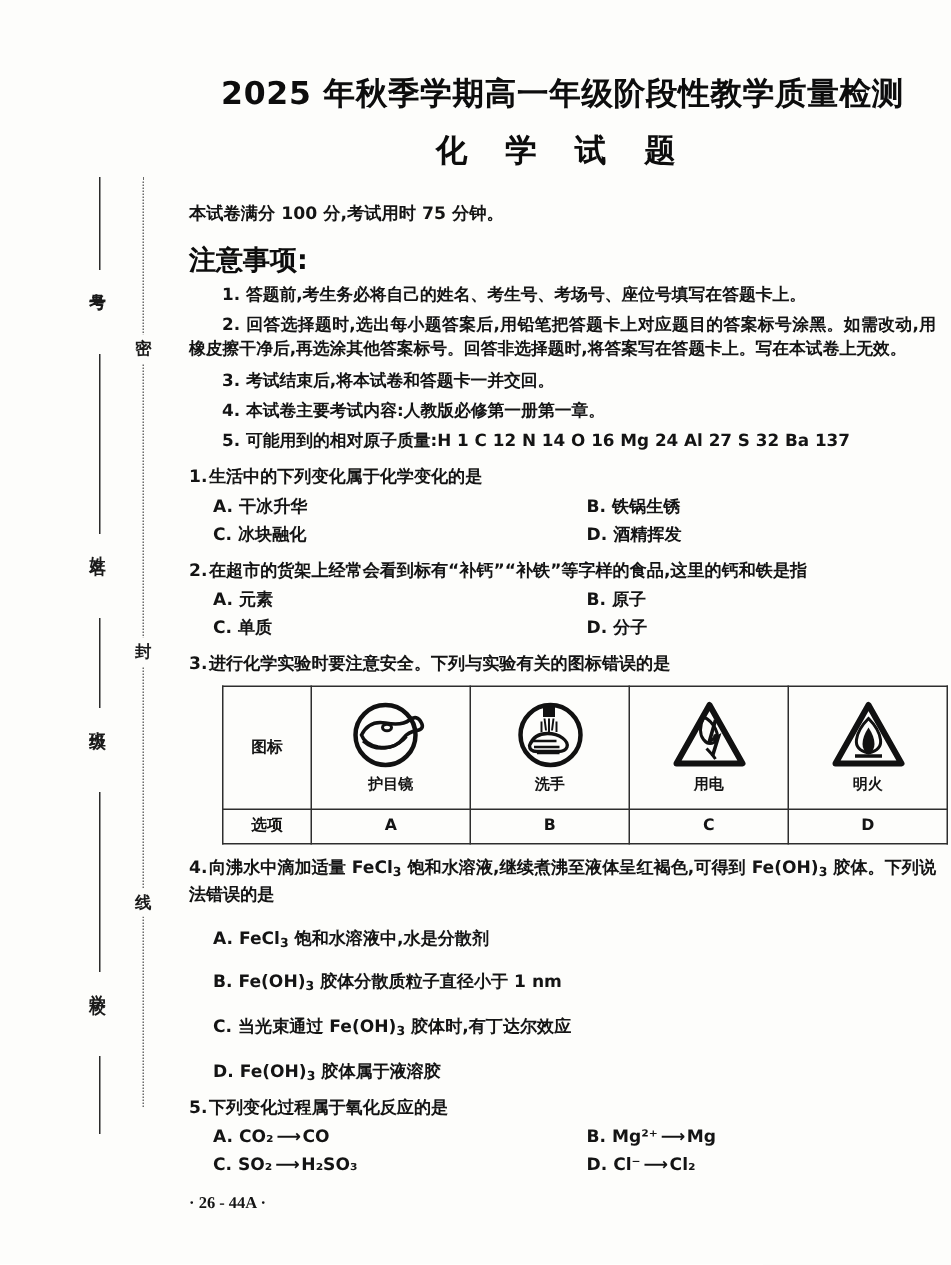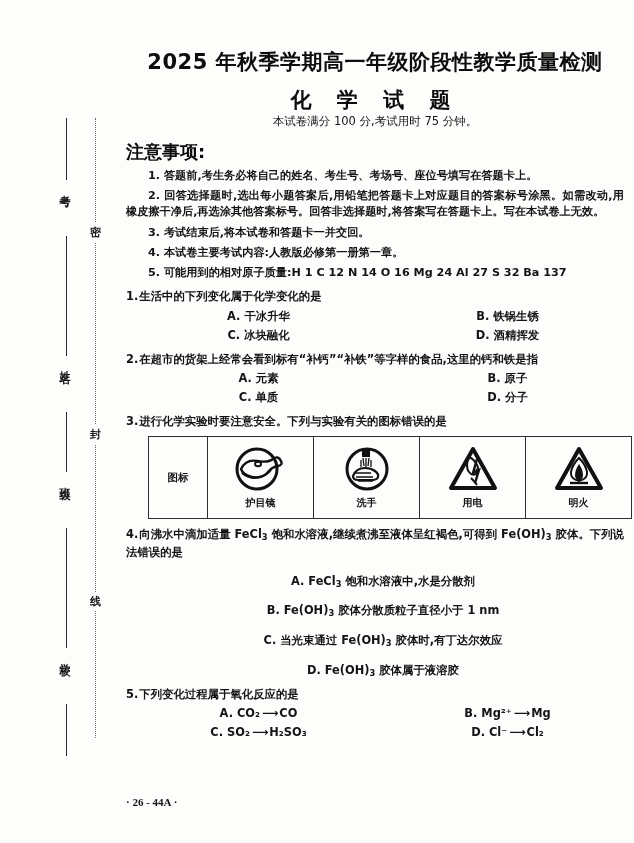--- a/index.html
+++ b/index.html
@@ -87,23 +87,24 @@
     margin-top: 10px;
     text-align: center;
     font-family: "DejaVu Sans", "Liberation Sans", sans-serif;
     font-weight: bold;
     font-size: 21px;
     letter-spacing: 9px;
     color: #0d0d0d;
   }
 
   .scoreline {
-    text-align: center;
-    font-family: "DejaVu Sans", "Liberation Sans", sans-serif;
-    font-weight: normal;
+    margin-top: 21px;
+    text-align: left;
+    font-family: "DejaVu Sans", "Liberation Sans", sans-serif;
+    font-weight: bold;
     font-size: 11.5px;
     color: #141414;
   }
 
   .notice-head {
     margin-top: 11px;
     font-family: "DejaVu Sans", "Liberation Sans", sans-serif;
     font-weight: bold;
     font-size: 18px;
     color: #0d0d0d;
@@ -145,21 +146,20 @@
     display: flex;
     margin-top: 2px;
   }
   .opt {
     width: 50%;
     box-sizing: border-box;
     padding-left: 16px;
     font-family: "DejaVu Sans", "Liberation Sans", sans-serif;
     font-weight: bold;
     font-size: 11.4px;
-    text-align: center;
   }
   .opt.wide { width: 100%; }
   .opt-lines .opt { padding-left: 16px; margin-top: 12px; }
   sub { font-size: 73%; vertical-align: -0.25em; }
   .arrow { letter-spacing: -1px; padding: 0 2px; }
 
   
   table.icon-table {
     margin-top: 6px;
     margin-left: 22px;
@@ -310,20 +310,27 @@
           <td class="icon-cell">
             <svg class="icon-art" width="52" height="48" viewBox="0 0 52 48">
               <path d="M26 4 L48 43 L4 43 Z" fill="none" stroke="#111" stroke-width="4" stroke-linejoin="round"></path>
               <path d="M26 13 q-7 7 -8 14 q-1 7 8 9 q9 -2 8 -9 q-1 -7 -8 -14 Z" fill="none" stroke="#111" stroke-width="2"></path>
               <path d="M26 19 q-4 6 -4 11 q0 5 4 6 q4 -1 4 -6 q0 -5 -4 -11 Z" fill="#111"></path>
               <path d="M17 38 h18" stroke="#111" stroke-width="2.4"></path>
             </svg>
             <span class="icon-caption">明火</span>
           </td>
         </tr>
+        <tr>
+          <td class="hdr" style="height:20px;">选项</td>
+          <td class="choice">A</td>
+          <td class="choice">B</td>
+          <td class="choice">C</td>
+          <td class="choice">D</td>
+        </tr>
       </tbody>
         </table>
     </div>
 
     <div class="q">
       <div class="q-stem">
         <span class="q-num">4.</span><span>向沸水中滴加适量 FeCl</span><sub>3</sub><span> 饱和水溶液,继续煮沸至液体呈红褐色,可得到 Fe(OH)</span><sub>3</sub><span> 胶体。下列说法错误的是</span>
       </div>
       <div class="opt-lines">
         <div class="opt wide"><span>A.</span> <span>FeCl<sub>3</sub> 饱和水溶液中,水是分散剂</span></div>

